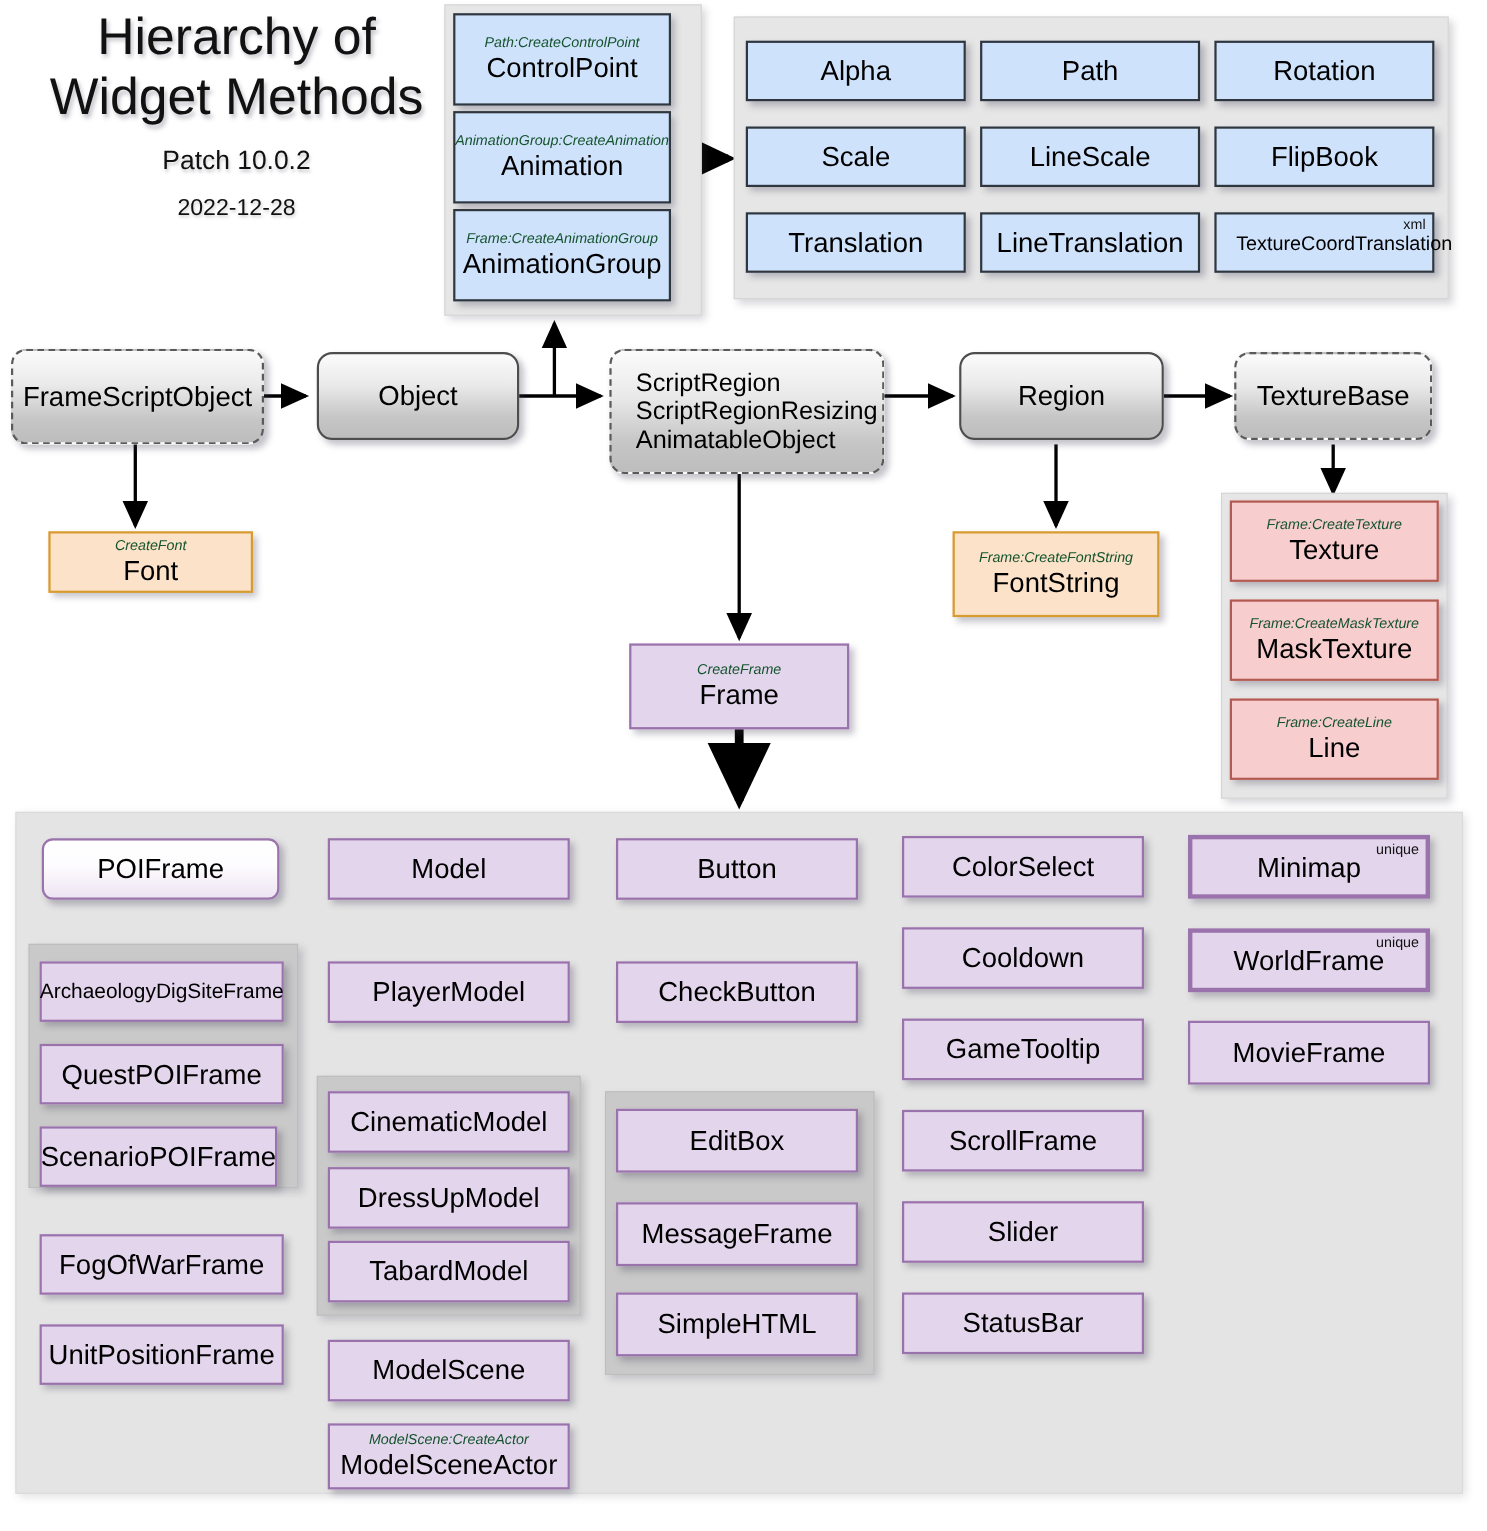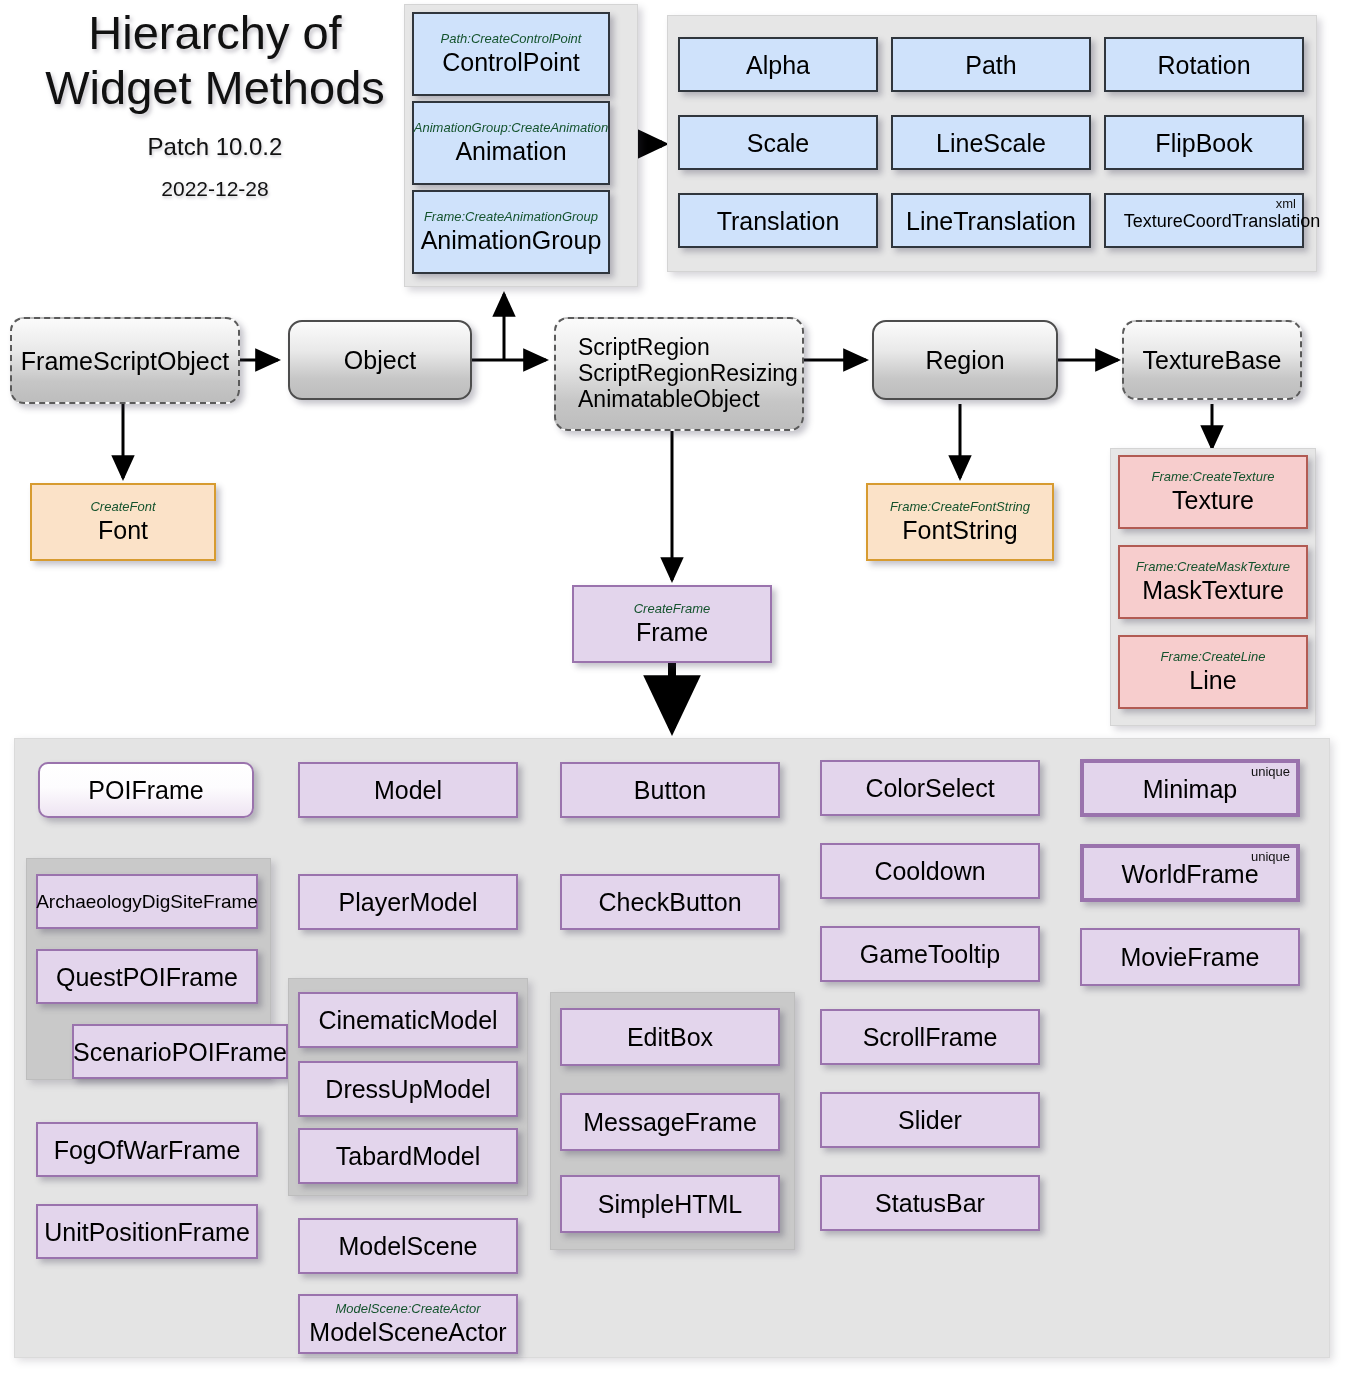--- a/index.html
+++ b/index.html
@@ -182,21 +182,21 @@
   </div>
 
   <div class="node grey" style="left:872px;top:320px;width:186px;height:80px;">
     <div class="title">Region</div>
   </div>
 
   <div class="node grey dashed" style="left:1122px;top:320px;width:180px;height:80px;">
     <div class="title">TextureBase</div>
   </div>
 
-  <div class="node orange" style="left:30px;top:483px;width:186px;height:78px;text-align:center;">
+  <div class="node orange" style="left:44px;top:483px;width:186px;height:56px;text-align:center;">
     <div class="caption">CreateFont</div>
     <div class="title">Font</div>
   </div>
 
   <div class="node orange" style="left:866px;top:483px;width:188px;height:78px;">
     <div class="caption">Frame:CreateFontString</div>
     <div class="title">FontString</div>
   </div>
 
   <div class="node purple" style="left:572px;top:585px;width:200px;height:78px;">
@@ -224,21 +224,21 @@
     <div class="title small">POIFrame</div>
   </div>
 
   <div class="group inner" style="left:26px;top:858px;width:245px;height:222px;"></div>
   <div class="node purple" style="left:36px;top:874px;width:222px;height:55px;">
     <div class="title" style="font-size:19px;">ArchaeologyDigSiteFrame</div>
   </div>
   <div class="node purple" style="left:36px;top:949px;width:222px;height:55px;">
     <div class="title small">QuestPOIFrame</div>
   </div>
-  <div class="node purple" style="left:36px;top:1024px;width:216px;height:55px;margin-left:36px;">
+  <div class="node purple" style="left:36px;top:1024px;width:216px;height:55px;">
     <div class="title small">ScenarioPOIFrame</div>
   </div>
 
   <div class="node purple" style="left:36px;top:1122px;width:222px;height:55px;">
     <div class="title small">FogOfWarFrame</div>
   </div>
   <div class="node purple" style="left:36px;top:1204px;width:222px;height:55px;">
     <div class="title small">UnitPositionFrame</div>
   </div>
 

